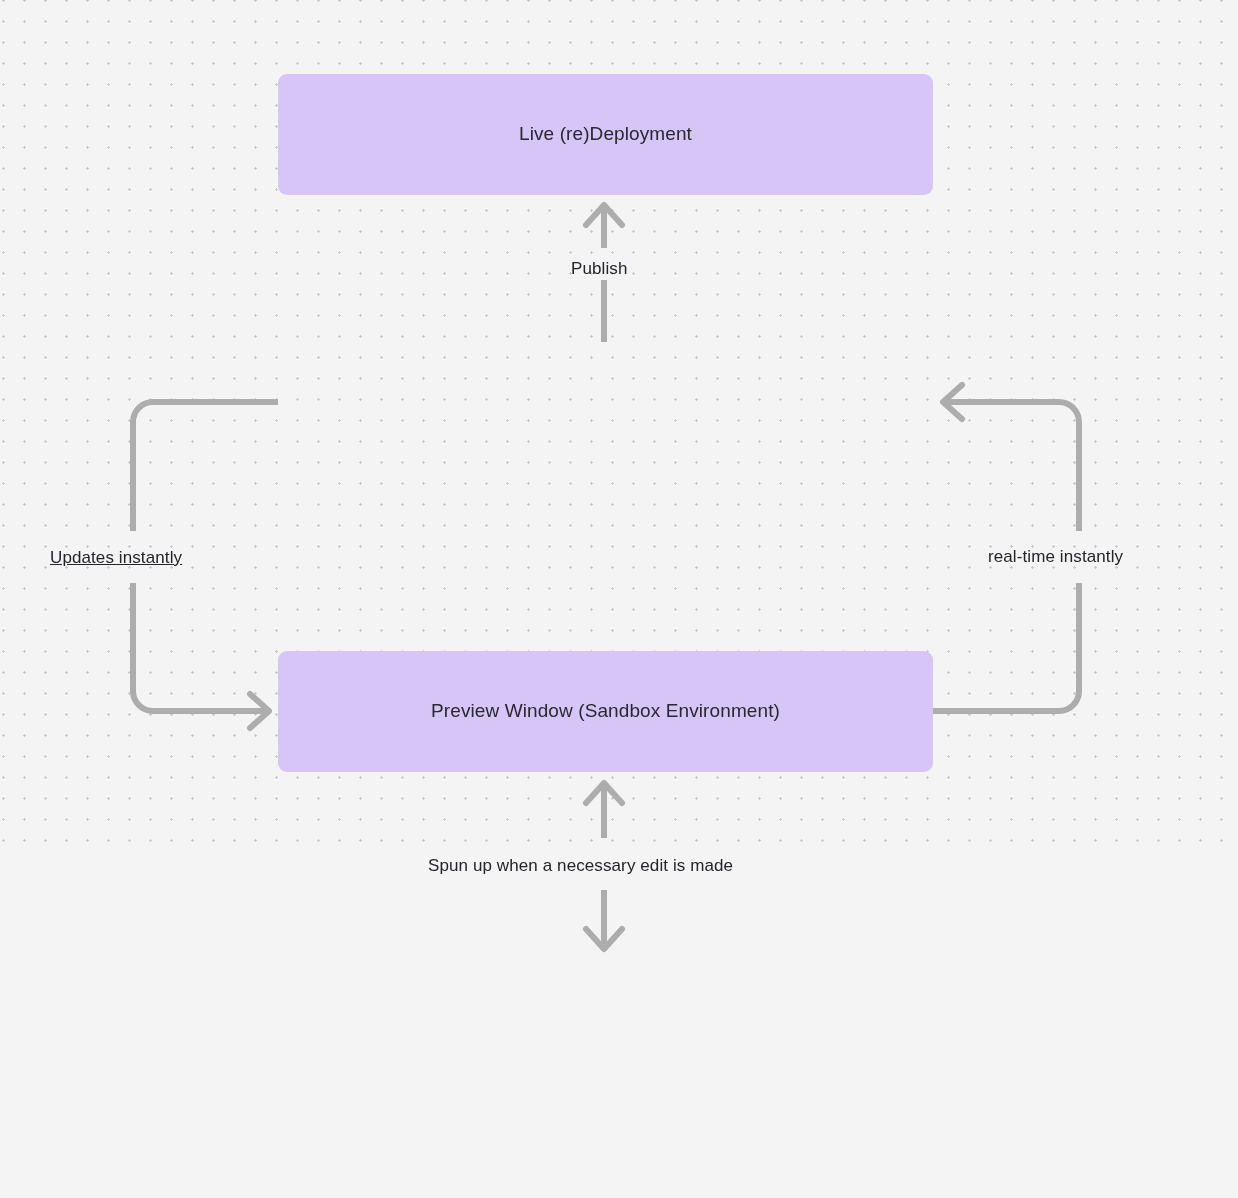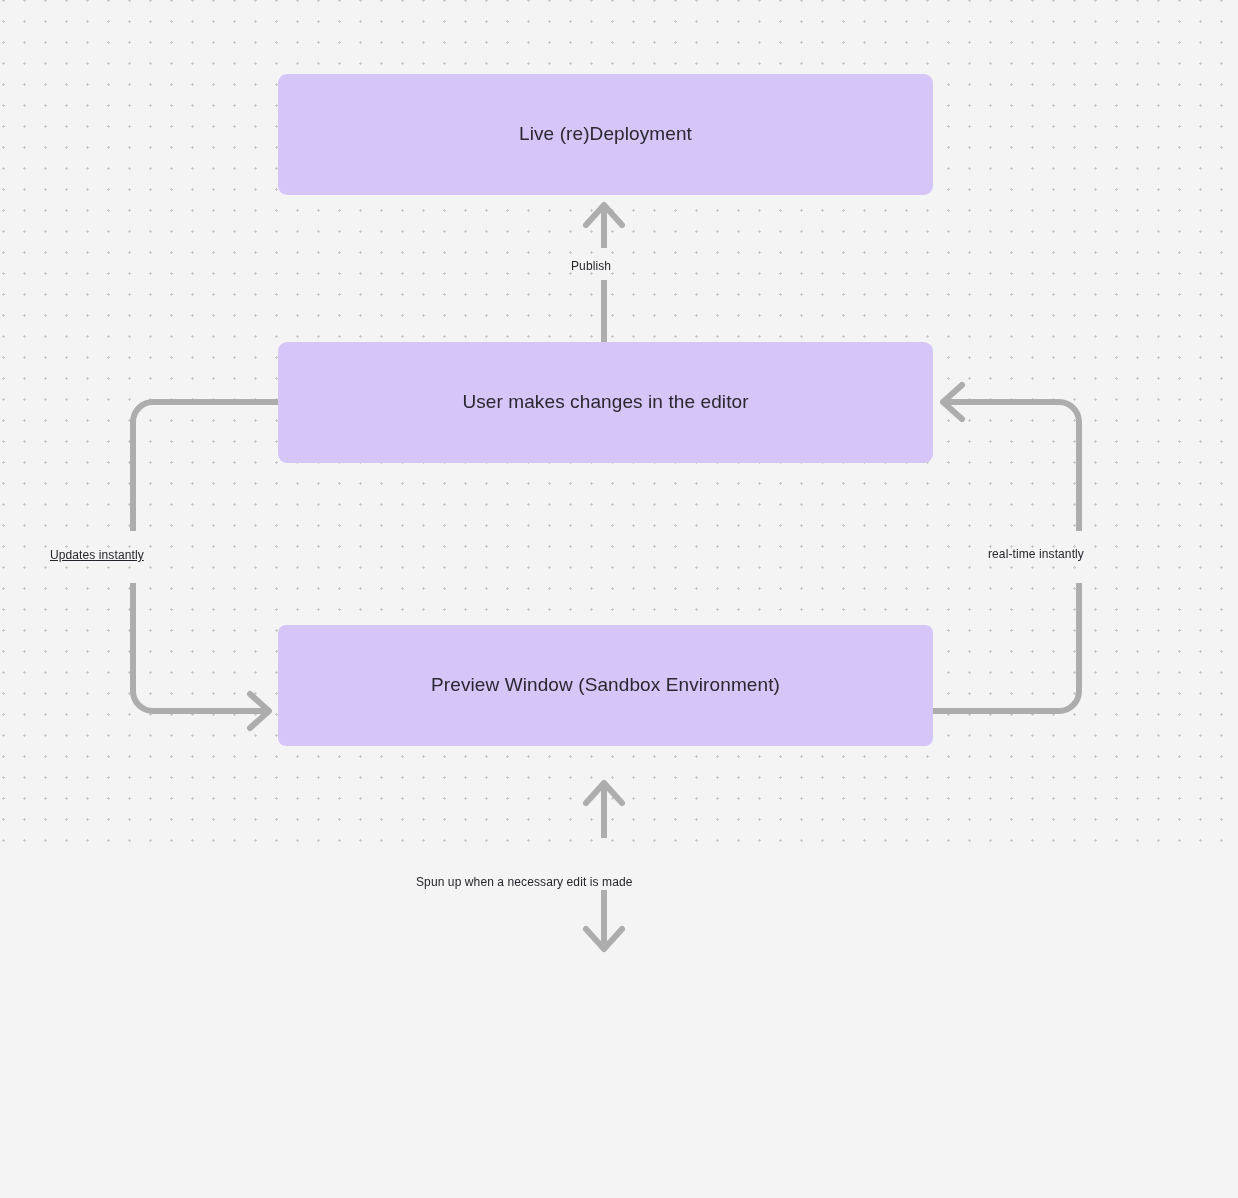--- a/index.html
+++ b/index.html
@@ -36,56 +36,55 @@
   }
   .node-label {
     font-size: 19px;
     color: #2a2730;
     letter-spacing: 0.1px;
     line-height: 1.2;
     text-align: center;
   }
   #node-live { top: 74px; }
   #node-editor { top: 342px; }
-  #node-preview { top: 625px; border-radius: 8px; }
+  #node-preview { top: 651px; }
   #node-devserver { top: 960px; }
 
   #edges {
     position: absolute;
     left: 0;
     top: 0;
     width: 1238px;
     height: 1198px;
     pointer-events: none;
   }
 
   .edge-label {
     position: absolute;
-    font-size: 12px;
+    font-size: 17px;
     color: #26242b;
     white-space: nowrap;
     letter-spacing: 0.1px;
   }
   #label-publish {
     left: 571px;
     top: 259px;
   }
   #label-updates {
     left: 50px;
     top: 548px;
     text-decoration: underline;
   }
   #label-realtime {
     left: 988px;
     top: 547px;
   }
   #label-spun {
-    left: 416px;
+    left: 428px;
     top: 856px;
-    margin-top: 19px;
   }
 </style>
 </head>
 <body>
 
 <div id="canvas">
 
   <svg id="edges" viewBox="0 0 1238 1198" width="1238" height="1198" xmlns="http://www.w3.org/2000/svg">
     <g fill="none" stroke="#adadad" stroke-width="6" stroke-linecap="butt" stroke-linejoin="miter">
 
@@ -114,23 +113,20 @@
         <path d="M 586 929 L 604 949 L 622 929" stroke-linecap="round" stroke-linejoin="round"></path>
       </g>
 
     </g>
   </svg>
 
   <div class="node" id="node-live">
     <span class="node-label">Live (re)Deployment</span>
   </div>
 
-  <div class="node" id="node-editor">
-    <span class="node-label">User makes changes in the editor</span>
-  </div>
 
   <div class="node" id="node-preview">
     <span class="node-label">Preview Window (Sandbox Environment)</span>
   </div>
 
 
   <div class="edge-label" id="label-publish">Publish</div>
 
   <div class="edge-label" id="label-updates">Updates instantly</div>
 

